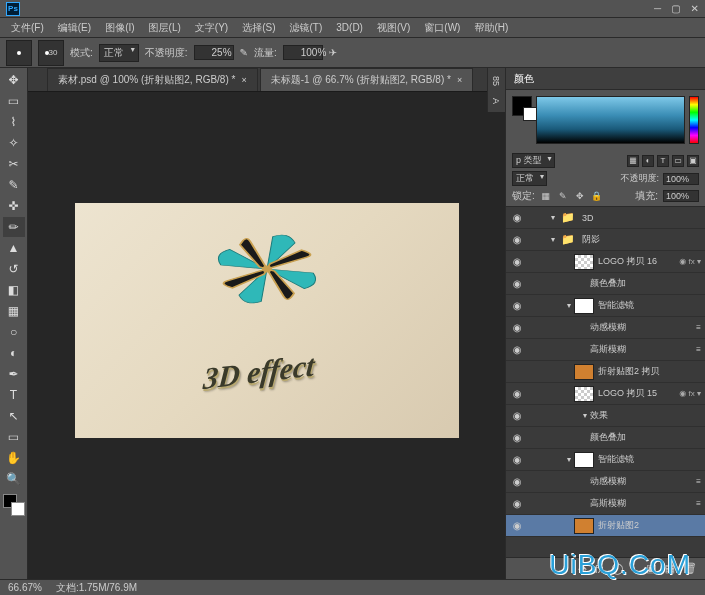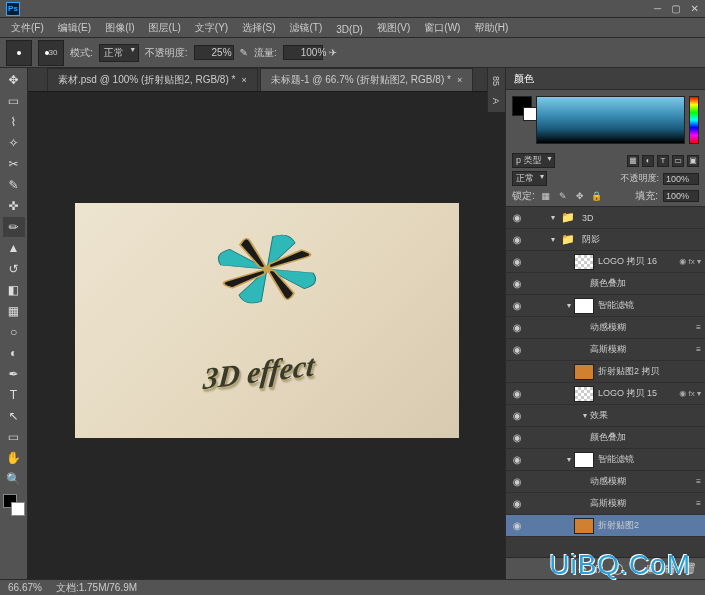--- a/index.html
+++ b/index.html
@@ -1,21 +1,21 @@
 <!DOCTYPE html>
 <html><head>
 <meta charset="utf-8">
 <style>
 *{box-sizing:border-box;margin:0;padding:0;font-family:"Microsoft YaHei",Arial,sans-serif;font-size:10px;color:#ccc;user-select:none}
 body{background:#535353;width:705px;height:595px;overflow:hidden;position:relative}
 .titlebar{height:18px;background:#535353;display:flex;align-items:center;padding:0 6px;border-bottom:1px solid #2a2a2a}
 .ps-logo{width:14px;height:14px;background:#001e36;border:1px solid #31a8ff;display:flex;align-items:center;justify-content:center;font-size:8px;color:#31a8ff;font-weight:bold;margin-right:6px}
 .win-ctrl{margin-left:auto;display:flex;gap:10px}
 .win-ctrl span{font-size:10px;cursor:pointer}
-.menubar{height:20px;background:#535353;display:flex;align-items:flex-end;padding:0 6px;gap:4px;border-bottom:1px solid #2a2a2a}
+.menubar{height:20px;background:#535353;display:flex;align-items:center;padding:0 6px;gap:4px;border-bottom:1px solid #2a2a2a}
 .menubar span{padding:2px 5px;cursor:pointer;font-size:10px}
 .optbar{height:30px;background:#535353;display:flex;align-items:center;padding:0 6px;gap:6px;border-bottom:1px solid #2a2a2a}
 .brush-swatch{width:26px;height:26px;background:#333;border:1px solid #222;display:flex;align-items:center;justify-content:center}
 .brush-dot{width:4px;height:4px;background:#fff;border-radius:50%}
 .opt-label{font-size:10px;color:#ccc}
 .opt-select{background:#333;border:1px solid #222;padding:1px 14px 1px 4px;font-size:10px;position:relative}
 .opt-select::after{content:"▾";position:absolute;right:3px;top:0;font-size:8px}
 .opt-input{background:#333;border:1px solid #222;width:40px;padding:1px 17px;font-size:10px}
 .main{display:flex;height:calc(595px - 18px - 20px - 30px - 16px)}
 .toolbar{width:28px;background:#535353;border-right:1px solid #2a2a2a;display:flex;flex-direction:column;align-items:center;padding-top:2px;gap:1px}

